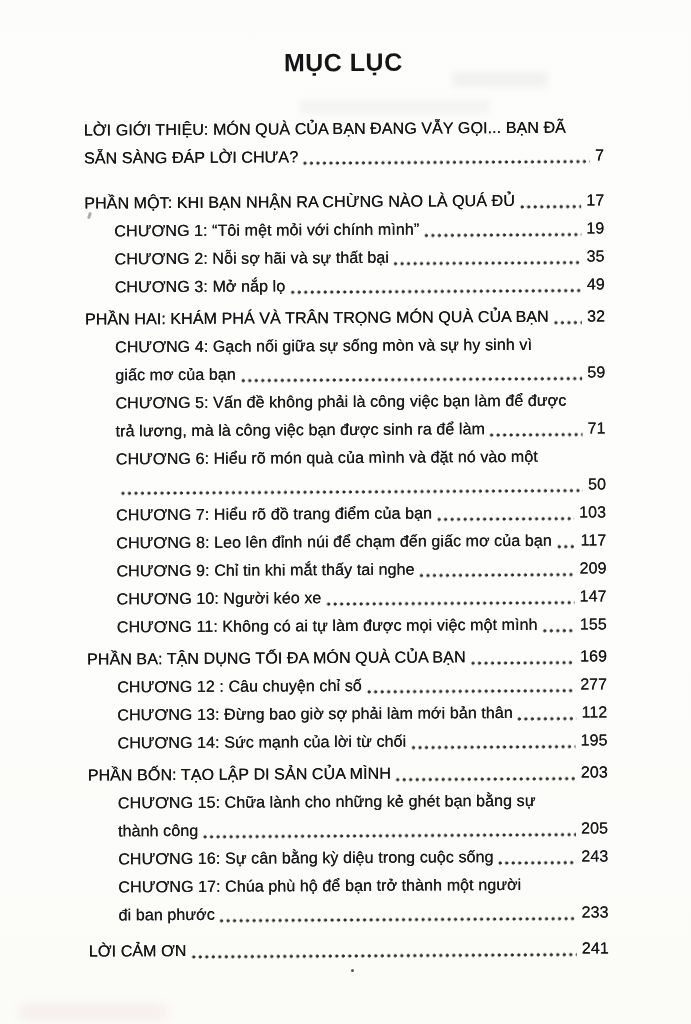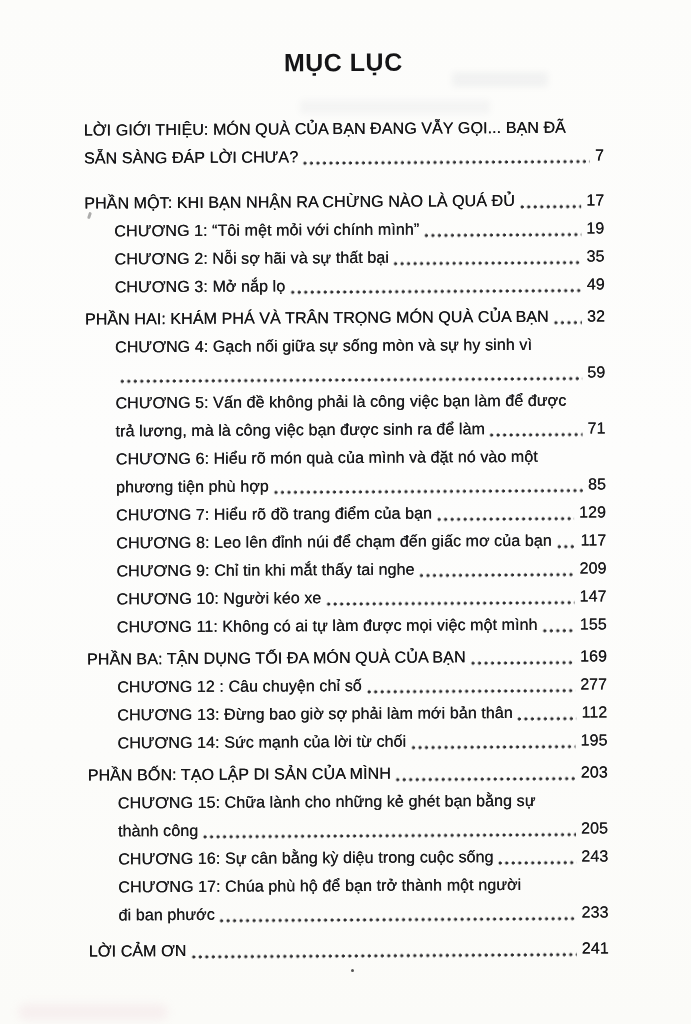--- a/index.html
+++ b/index.html
@@ -166,45 +166,45 @@
         <div class="entry section gap-sm">
           <div class="line last">
             <span class="txt">PHẦN HAI: KHÁM PHÁ VÀ TRÂN TRỌNG MÓN QUÀ CỦA BẠN</span>
             <span class="leader"></span>
             <span class="pagenum">32</span>
           </div>
         </div>
         <div class="entry chapter">
           <div class="line">CHƯƠNG 4: Gạch nối giữa sự sống mòn và sự hy sinh vì</div>
           <div class="line last">
+            <span class="txt">giấc mơ của bạn</span>
             <span class="leader"></span>
             <span class="pagenum">59</span>
           </div>
         </div>
         <div class="entry chapter">
           <div class="line">CHƯƠNG 5: Vấn đề không phải là công việc bạn làm để được</div>
           <div class="line last">
             <span class="txt">trả lương, mà là công việc bạn được sinh ra để làm</span>
             <span class="leader"></span>
             <span class="pagenum">71</span>
           </div>
         </div>
         <div class="entry chapter">
           <div class="line">CHƯƠNG 6: Hiểu rõ món quà của mình và đặt nó vào một</div>
           <div class="line last">
-            <span class="txt">phương tiện phù hợp</span>
-            <span class="leader"></span>
-            <span class="pagenum">85</span>
+            <span class="leader"></span>
+            <span class="pagenum">50</span>
           </div>
         </div>
         <div class="entry chapter">
           <div class="line last">
             <span class="txt">CHƯƠNG 7: Hiểu rõ đồ trang điểm của bạn</span>
             <span class="leader"></span>
-            <span class="pagenum">129</span>
+            <span class="pagenum">103</span>
           </div>
         </div>
         <div class="entry chapter">
           <div class="line last">
             <span class="txt">CHƯƠNG 8: Leo lên đỉnh núi để chạm đến giấc mơ của bạn</span>
             <span class="leader"></span>
             <span class="pagenum">117</span>
           </div>
         </div>
         <div class="entry chapter">

